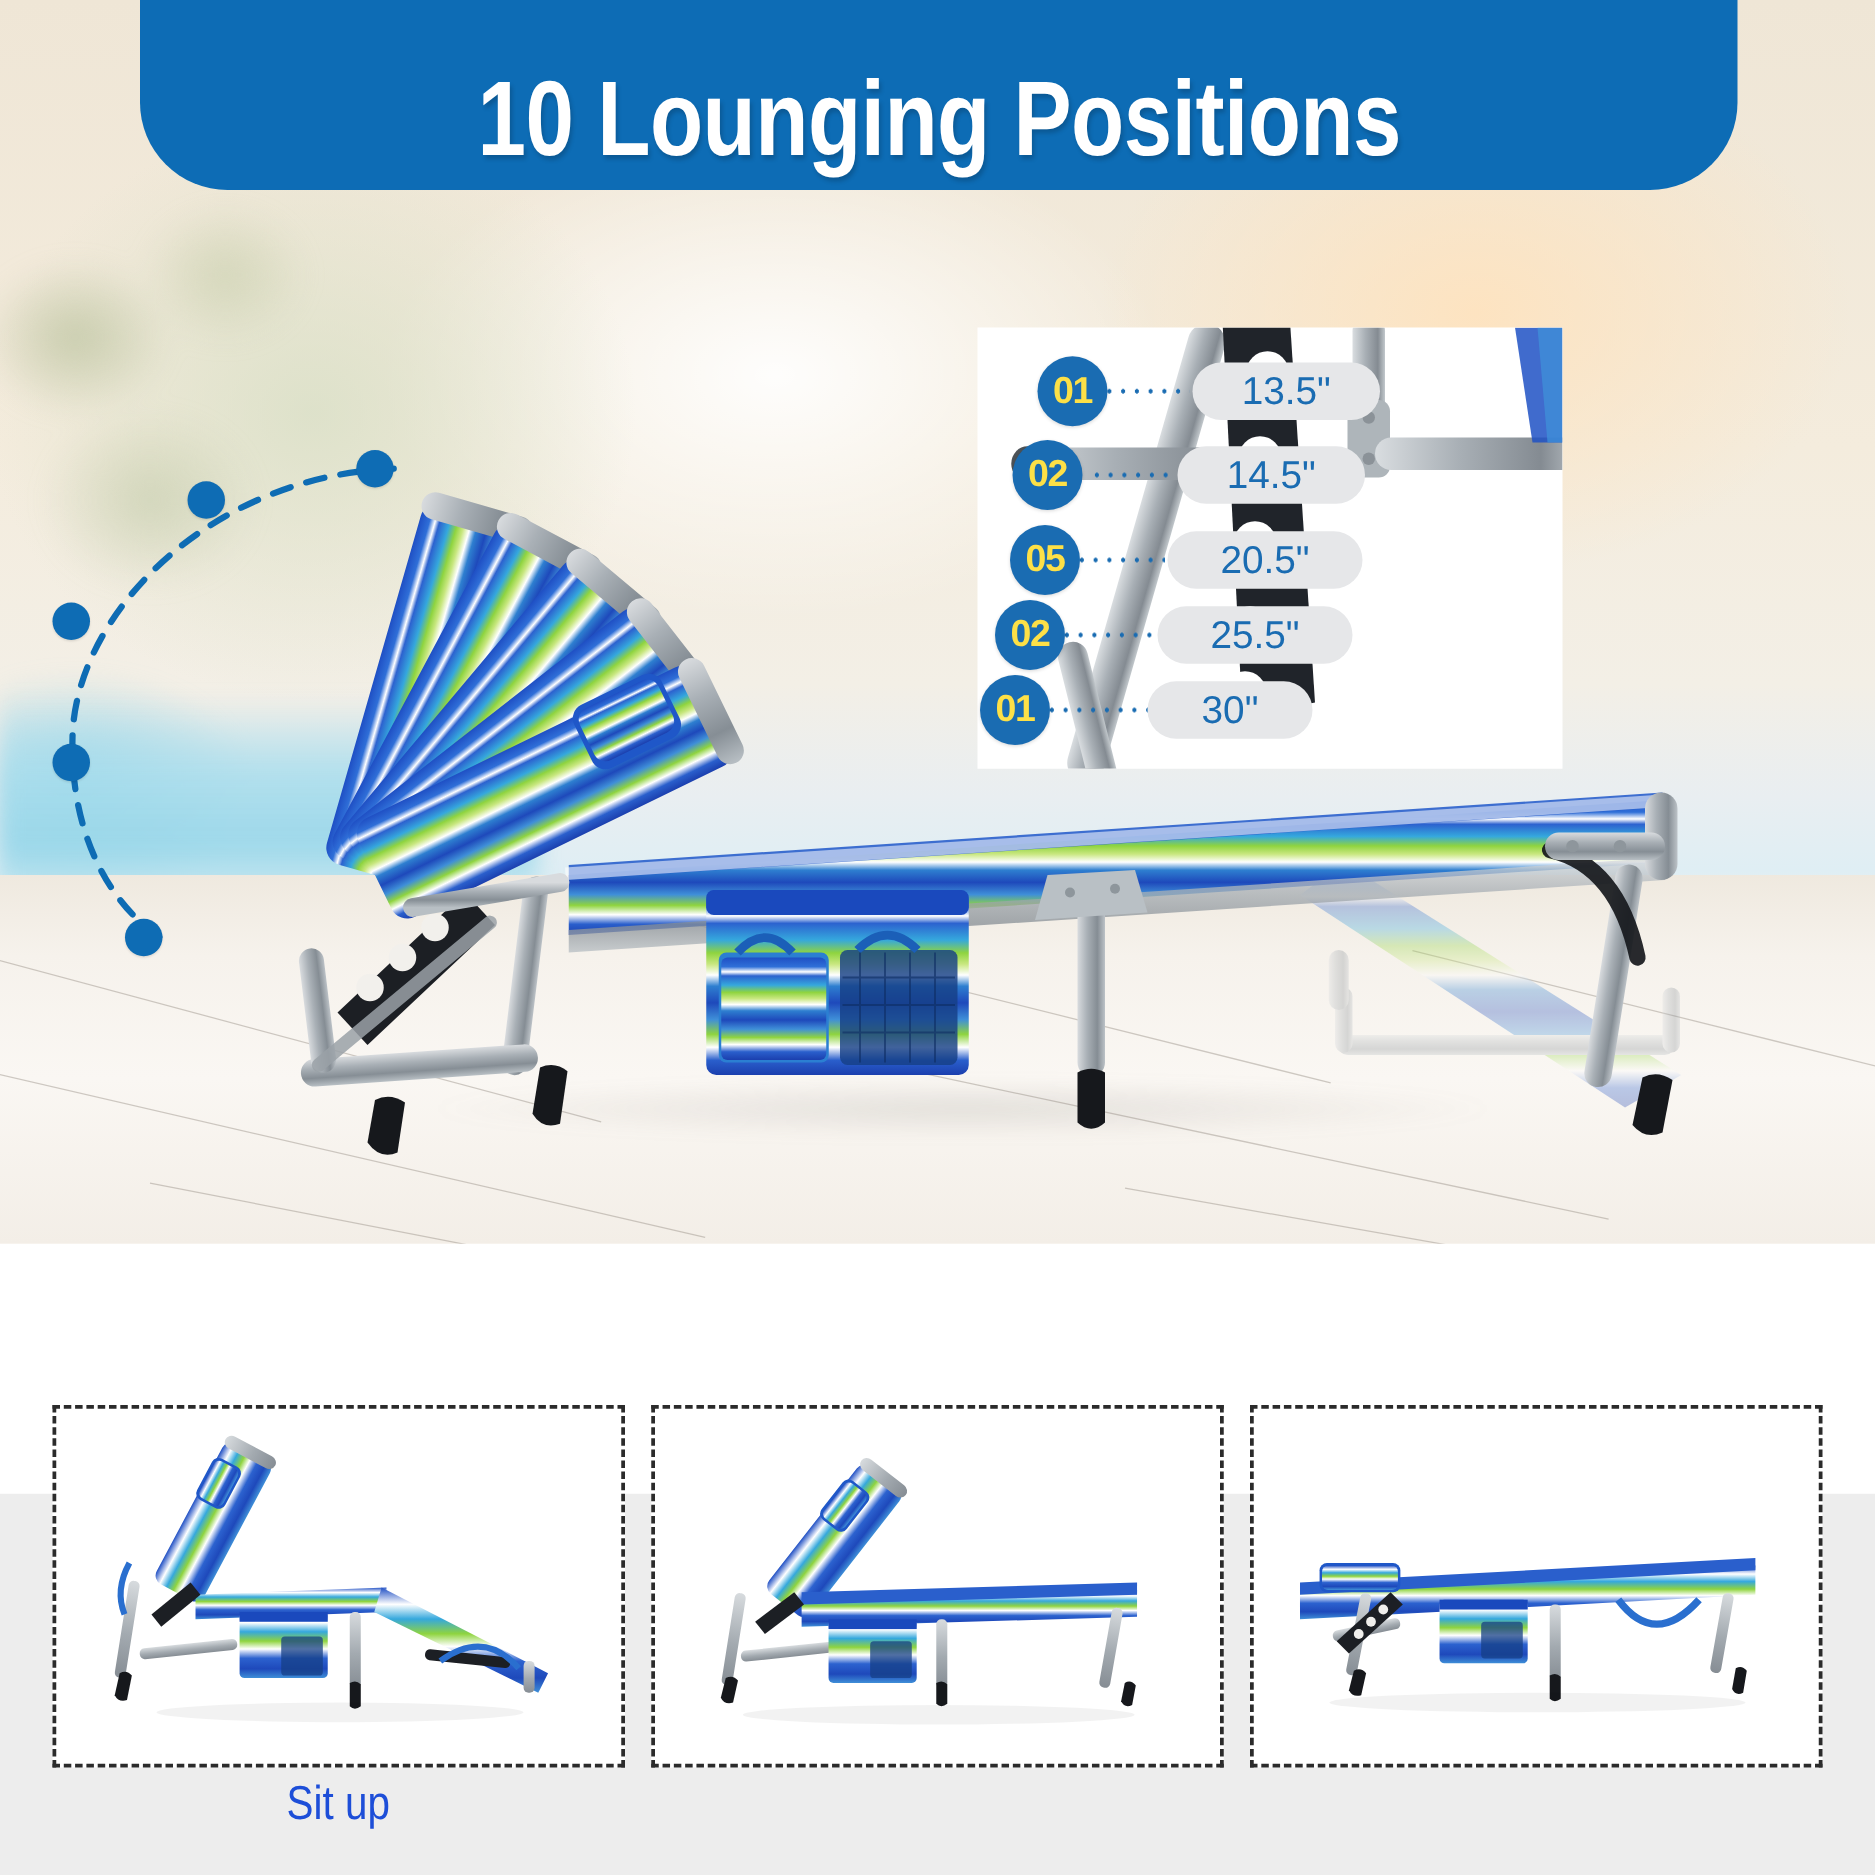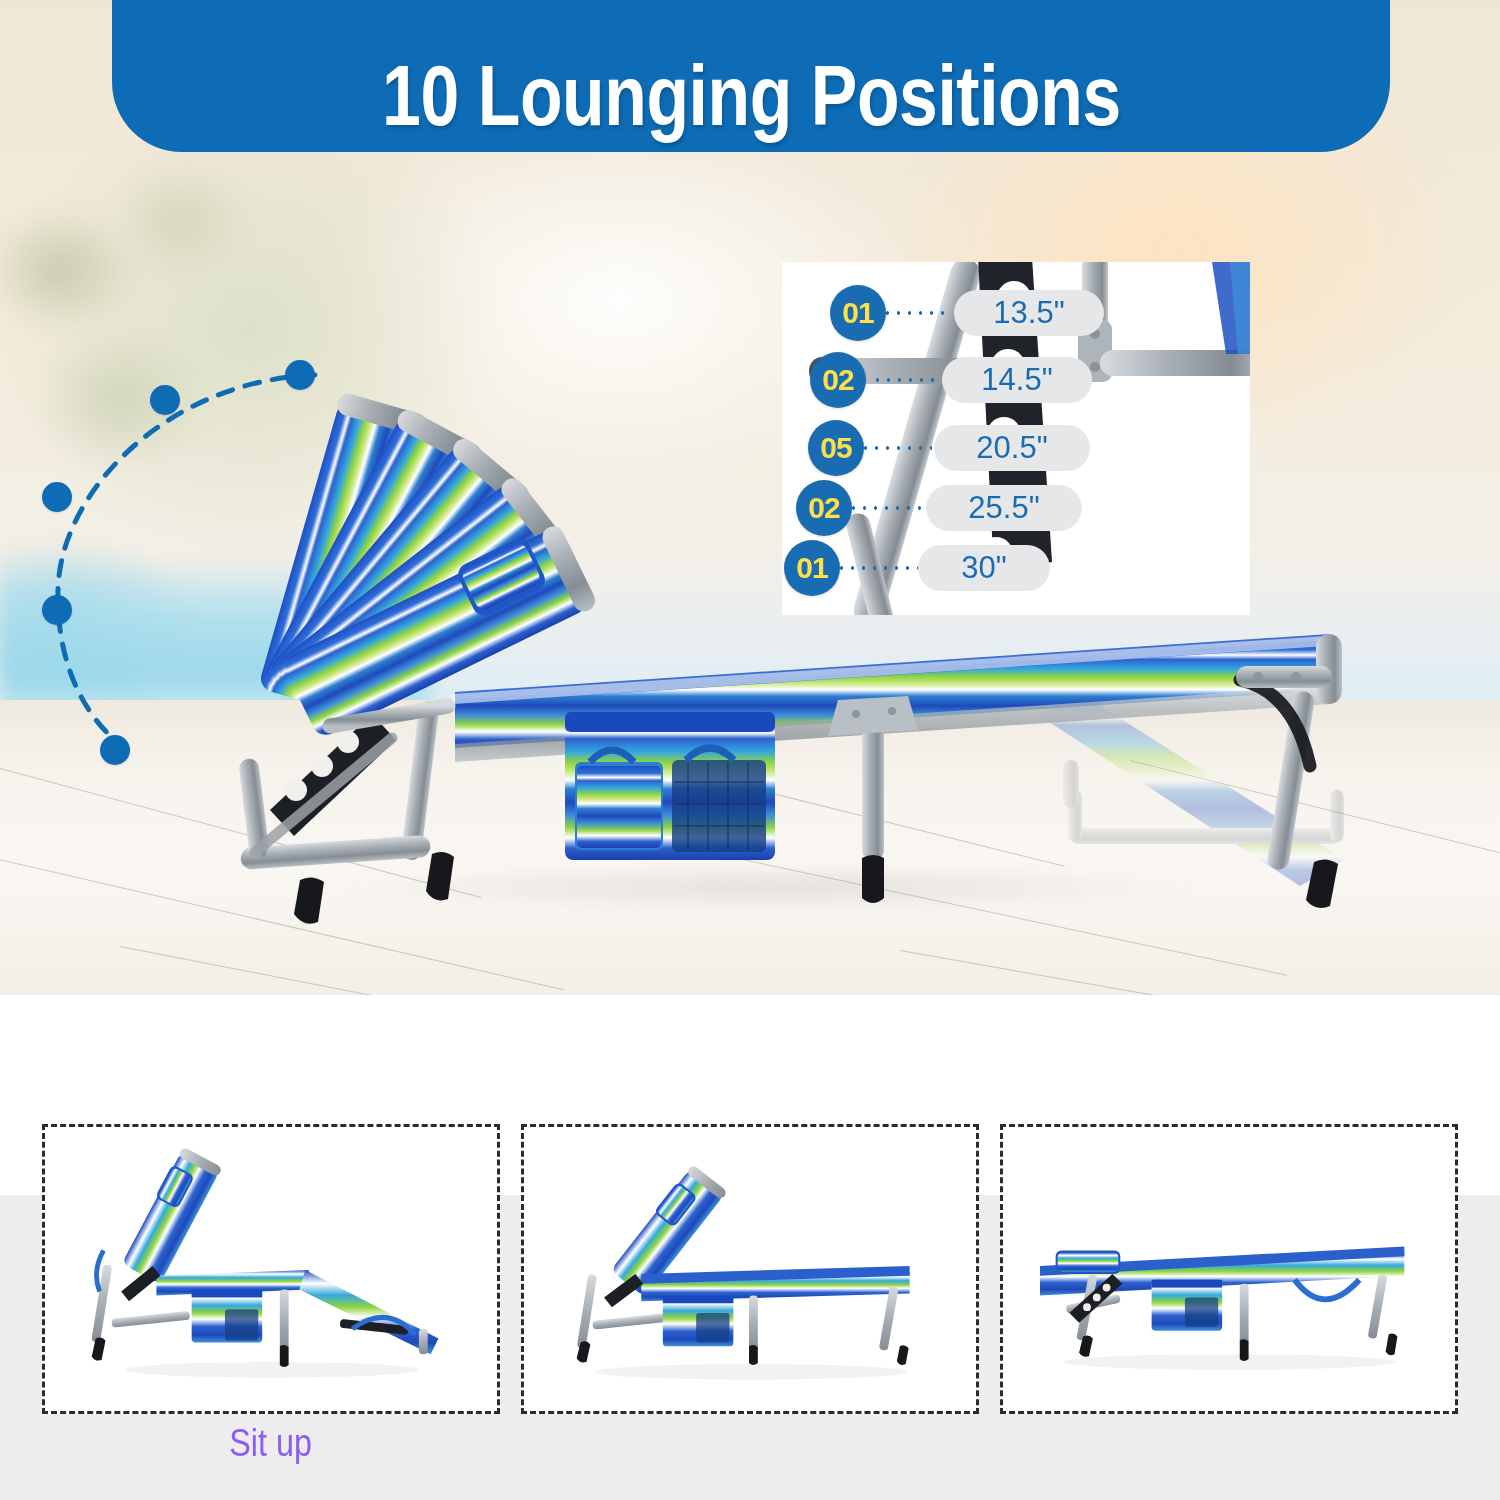--- a/index.html
+++ b/index.html
@@ -119,21 +119,21 @@
 
   .gray-band{
     position:absolute;left:0;top:1195px;width:1500px;height:305px;background:#ededed;
   }
   .panel{
     position:absolute;top:1124px;height:290px;
     border:3px dashed #2b2b2b;background:#ffffff;box-sizing:border-box;
   }
   .panel-label{
     position:absolute;top:1424px;text-align:center;
-    color:#8b5cf6;font-size:38px;line-height:1;
+    color:#1d4ed8;font-size:38px;line-height:1;
   }
   .panel-label span{display:inline-block;transform:scaleX(0.85);transform-origin:center;}
 
   .thumb{position:absolute;left:0;top:0;width:100%;height:100%;}
 </style>
 </head>
 <body>
 
 <div class="page">
 

